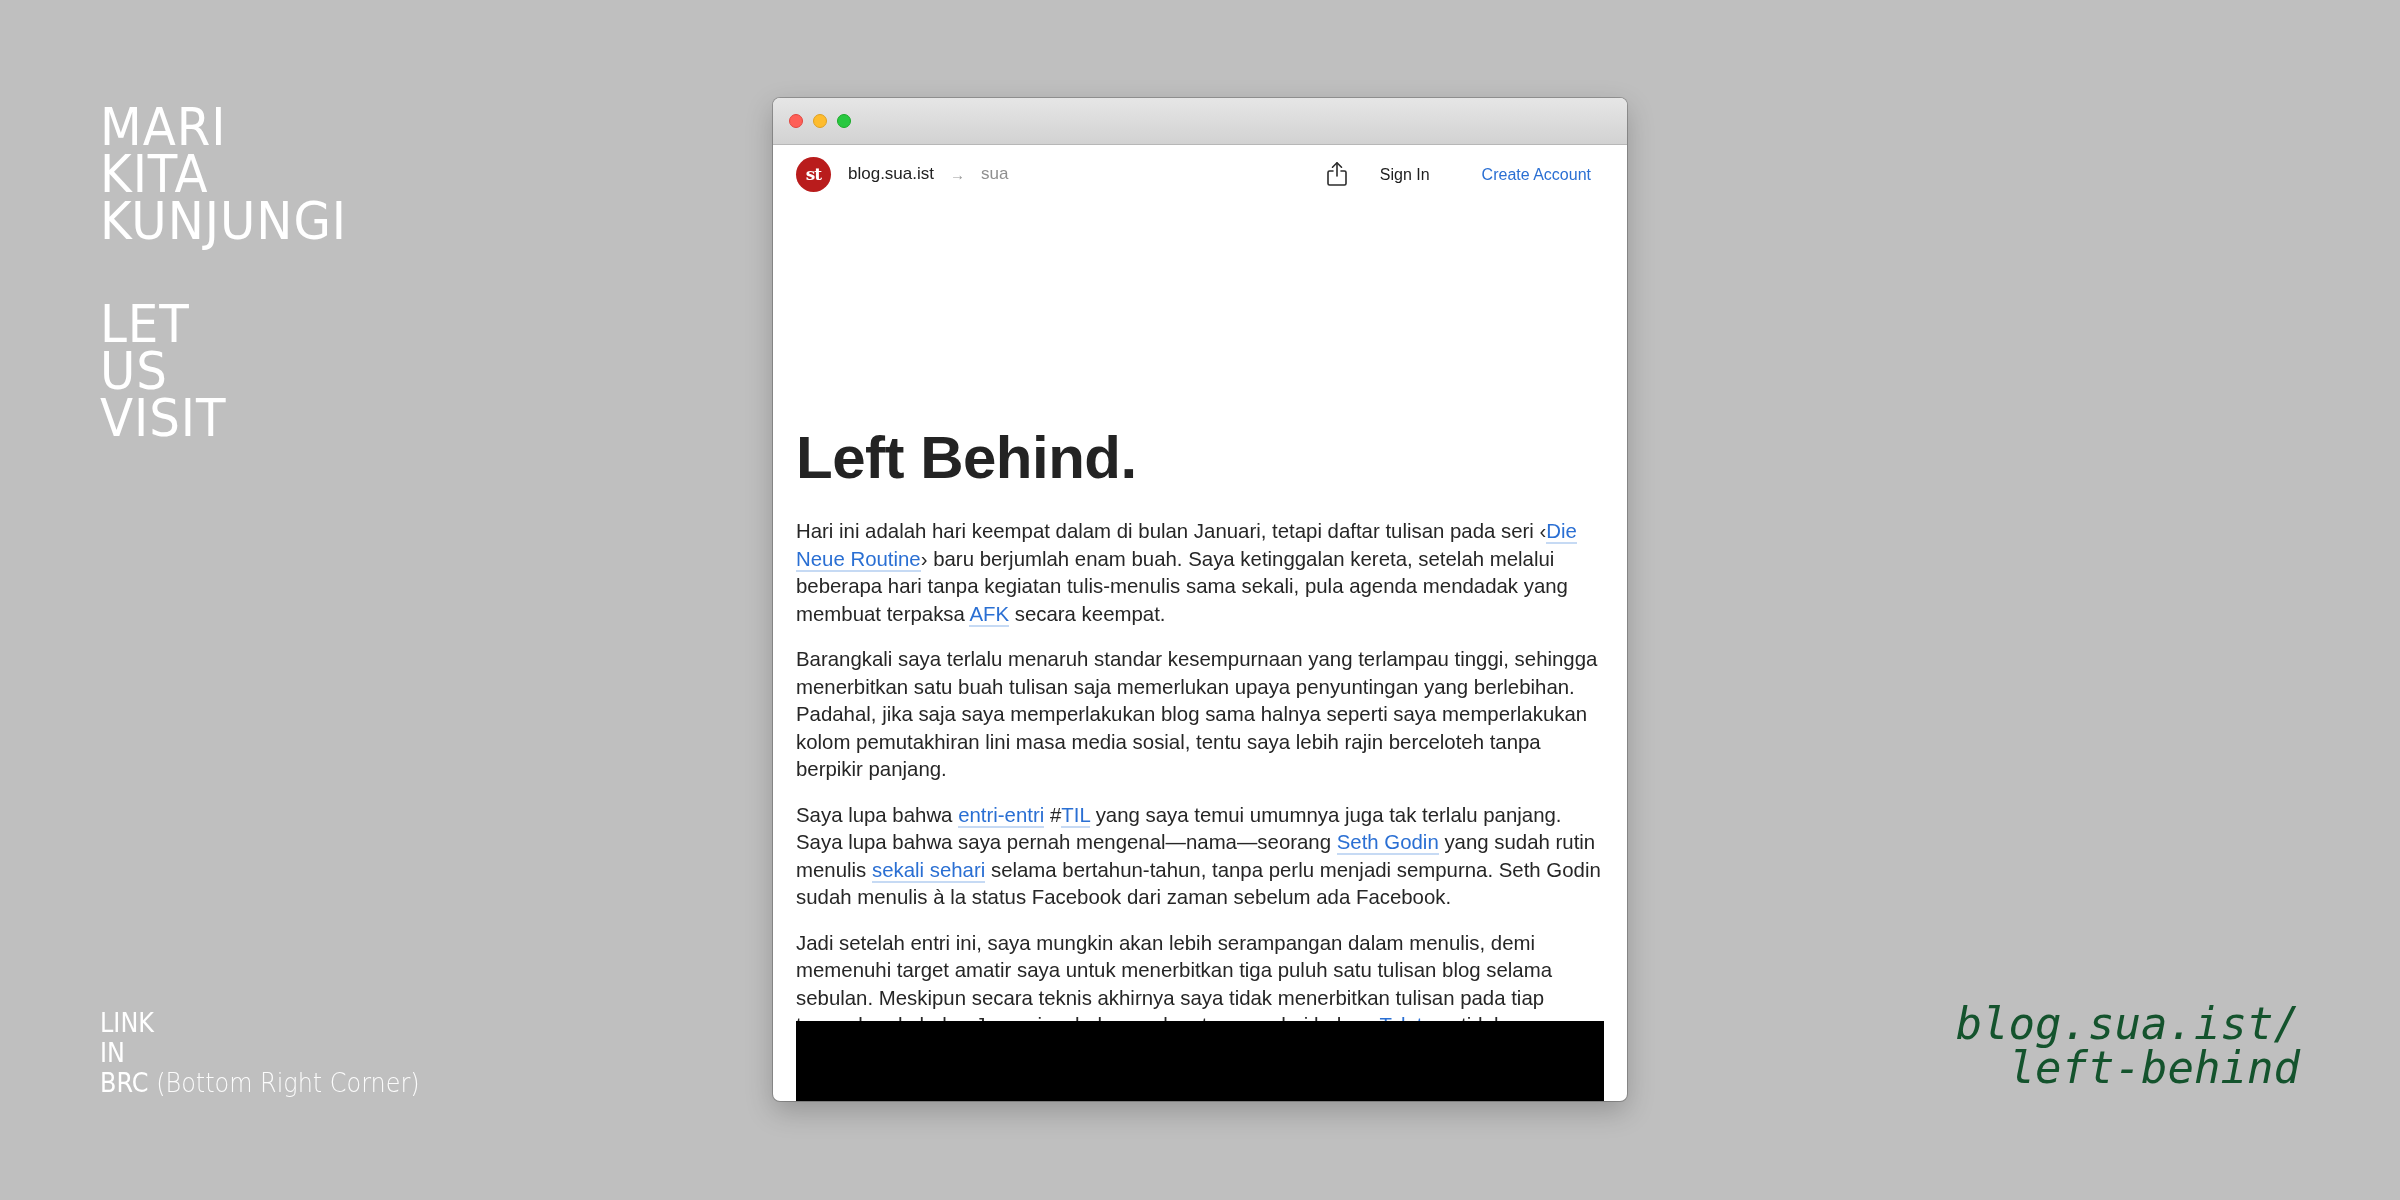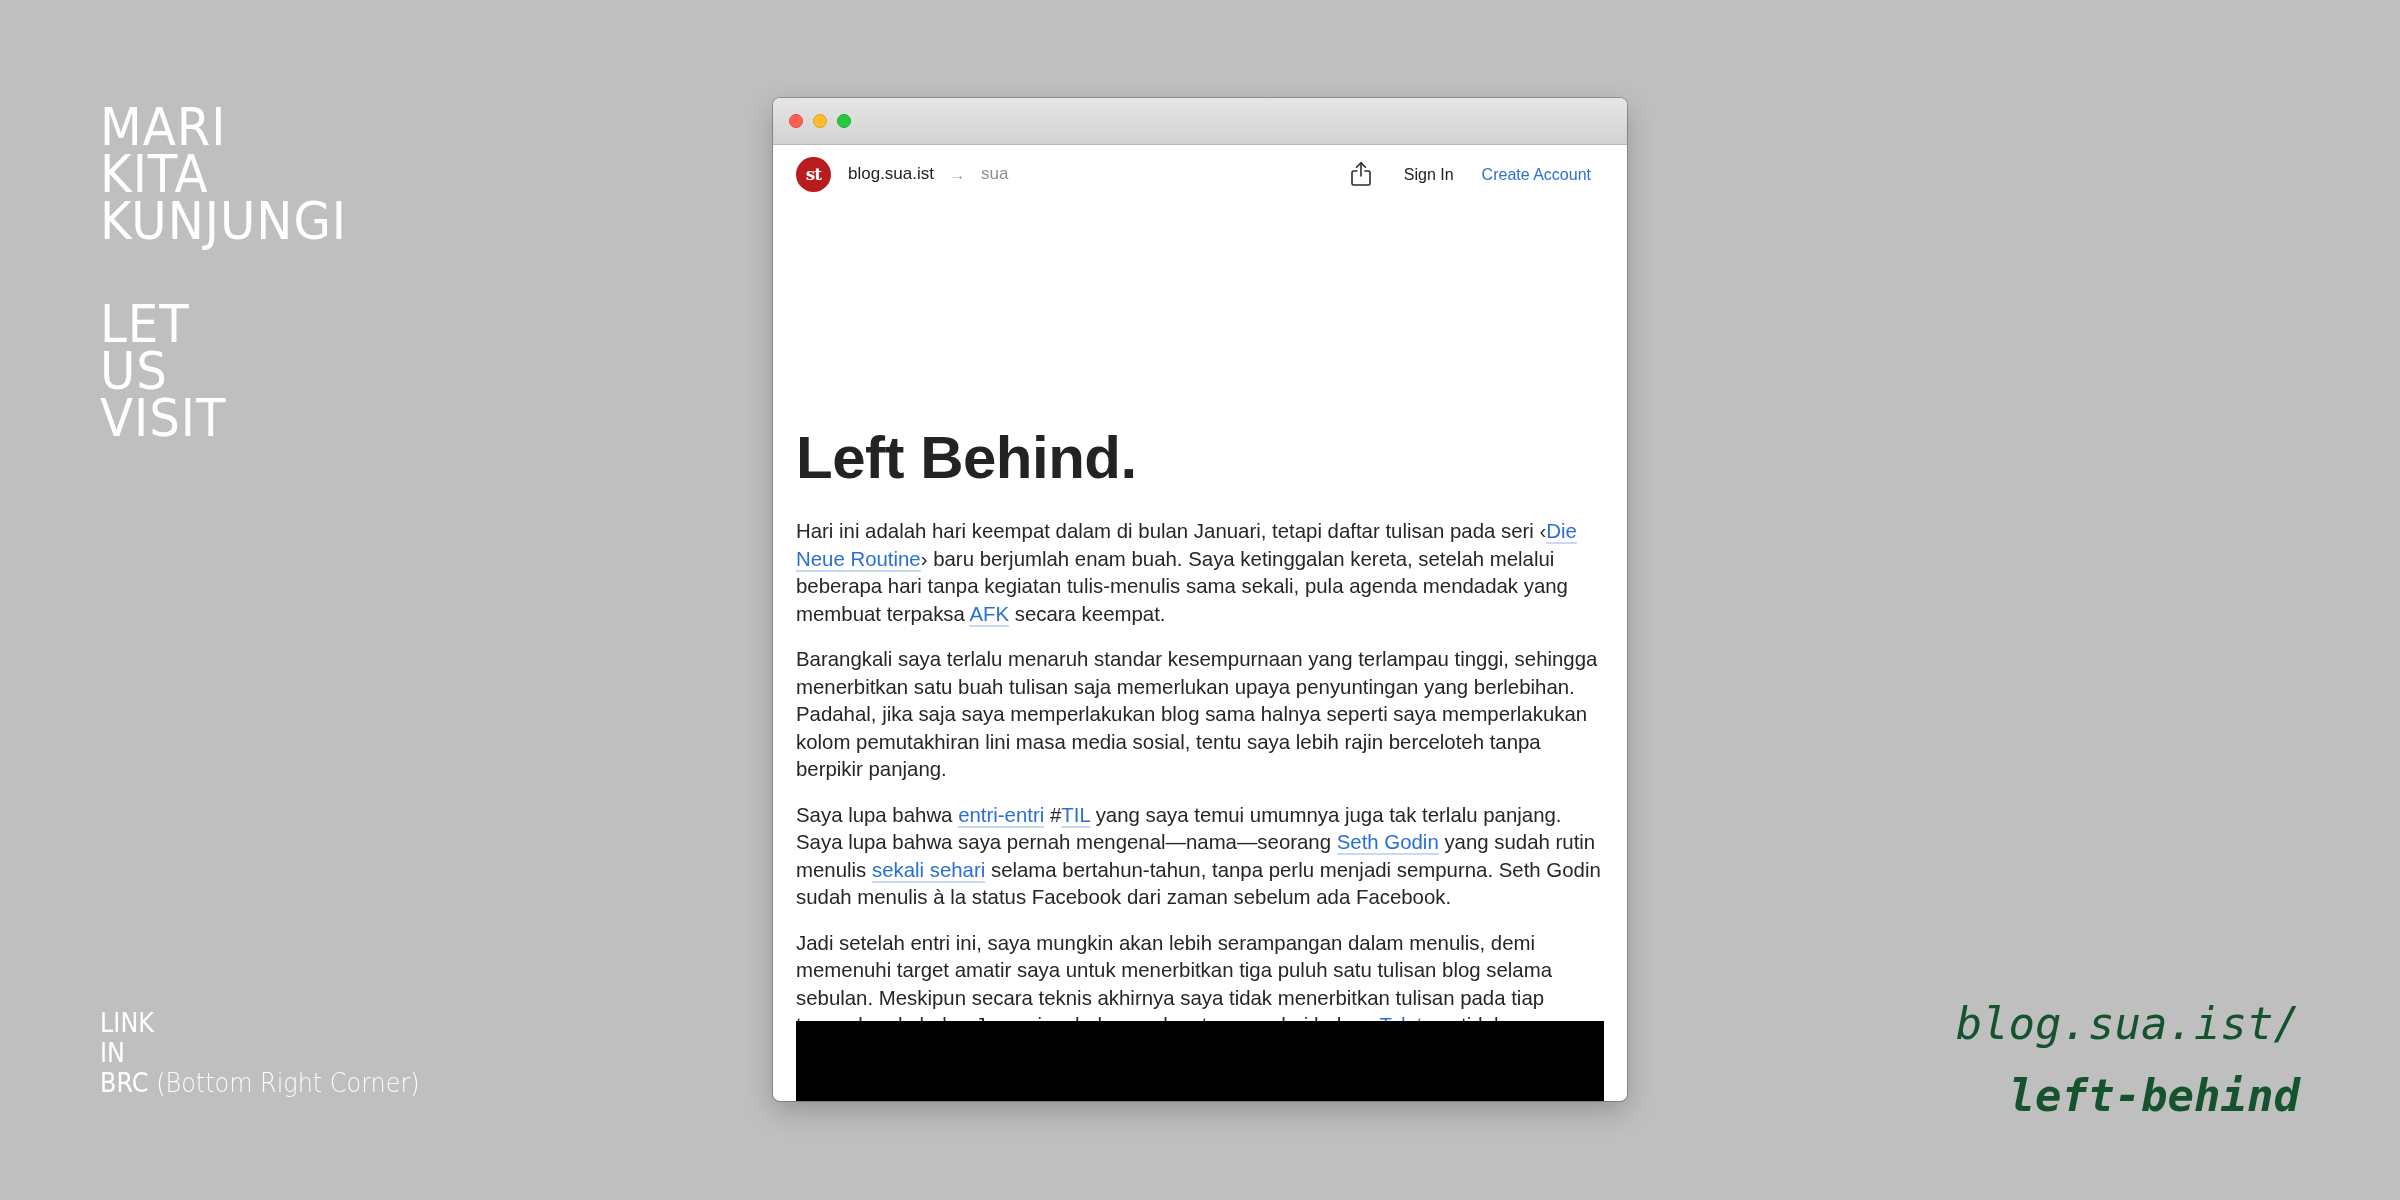--- a/index.html
+++ b/index.html
@@ -51,21 +51,21 @@
     right: 100px;
     top: 1002px;
     text-align: right;
     color: #14532d;
     font-family: "DejaVu Sans Mono", monospace;
     font-size: 44px;
     line-height: 44px;
     font-style: italic;
   }
   .url-hint .base { display: block; font-weight: normal; }
-  .url-hint .slug { display: block; font-weight: bold; margin-top: 28px; }
+  .url-hint .slug { display: block; font-weight: normal; }
 
   
   .window {
     position: absolute;
     left: 773px;
     top: 98px;
     width: 854px;
     height: 1003px;
     background: #ffffff;
     border-radius: 7px;
@@ -136,21 +136,21 @@
     width: 26px;
     height: 30px;
     margin-right: 30px;
     display: flex;
     align-items: center;
     justify-content: center;
     cursor: pointer;
   }
   .signin {
     color: #1d1d1d;
-    margin-right: 28px;
+    margin-right: 52px;
     cursor: pointer;
     padding-top: 2px;
   }
   .create {
     color: #2a6fd3;
     cursor: pointer;
     padding-top: 2px;
     text-align: center;
   }
 

